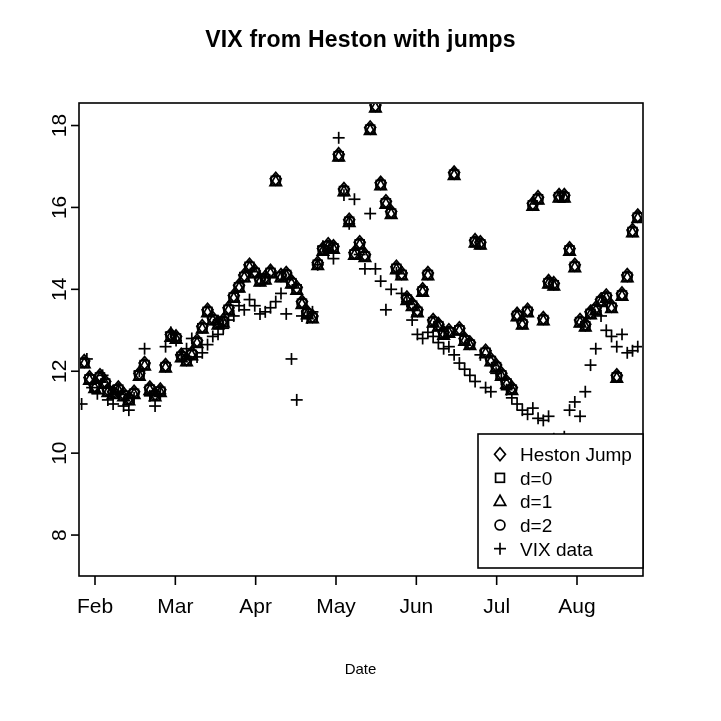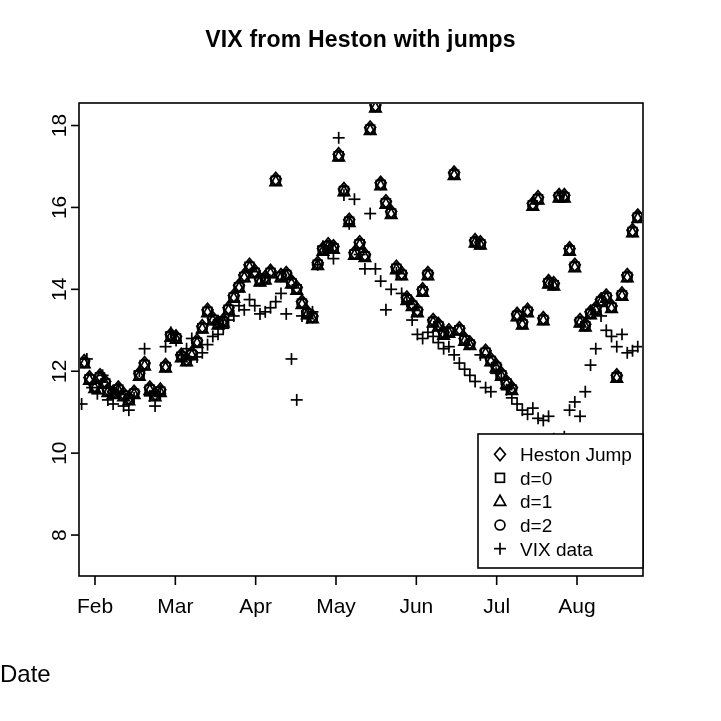--- a/index.html
+++ b/index.html
@@ -25,21 +25,22 @@
     text-align: center;
     font-size: 23px;
     font-weight: bold;
     letter-spacing: 0.2px;
     white-space: nowrap;
   }
   #xlabel {
     position: absolute;
     left: 0; top: 660px;
     width: 721px;
-    font-size: 24px;
+    text-align: center;
+    font-size: 15px;
     white-space: nowrap;
   }
   svg#plot {
     position: absolute;
     left: 0; top: 0;
   }
   .tick-label {
     font-family: "Liberation Sans", sans-serif;
     font-size: 21px;
     fill: #000000;

